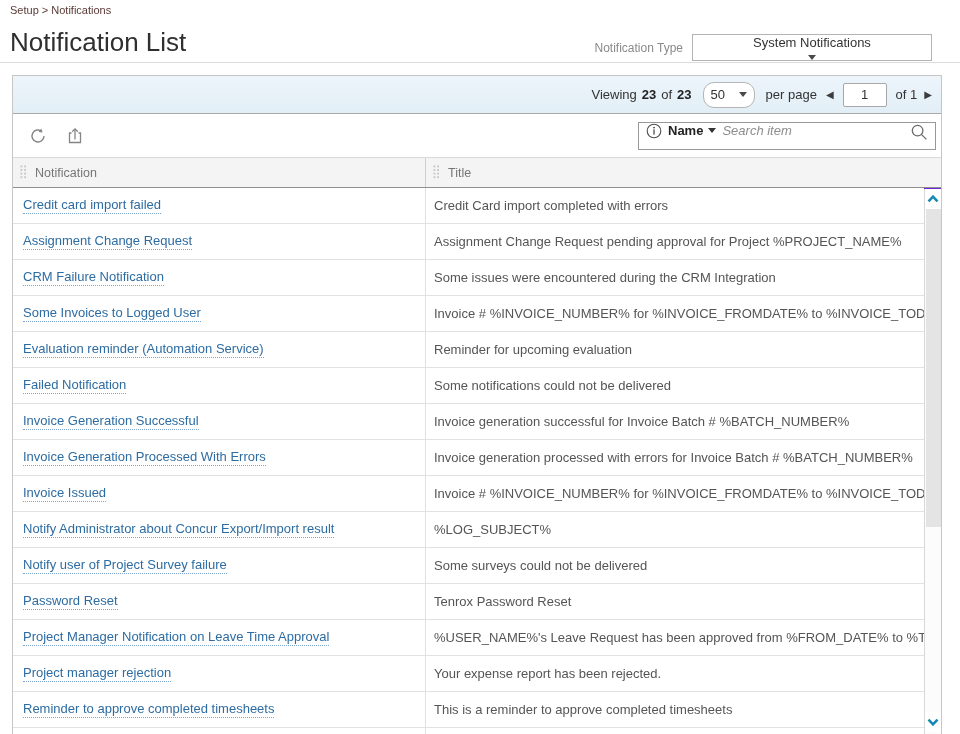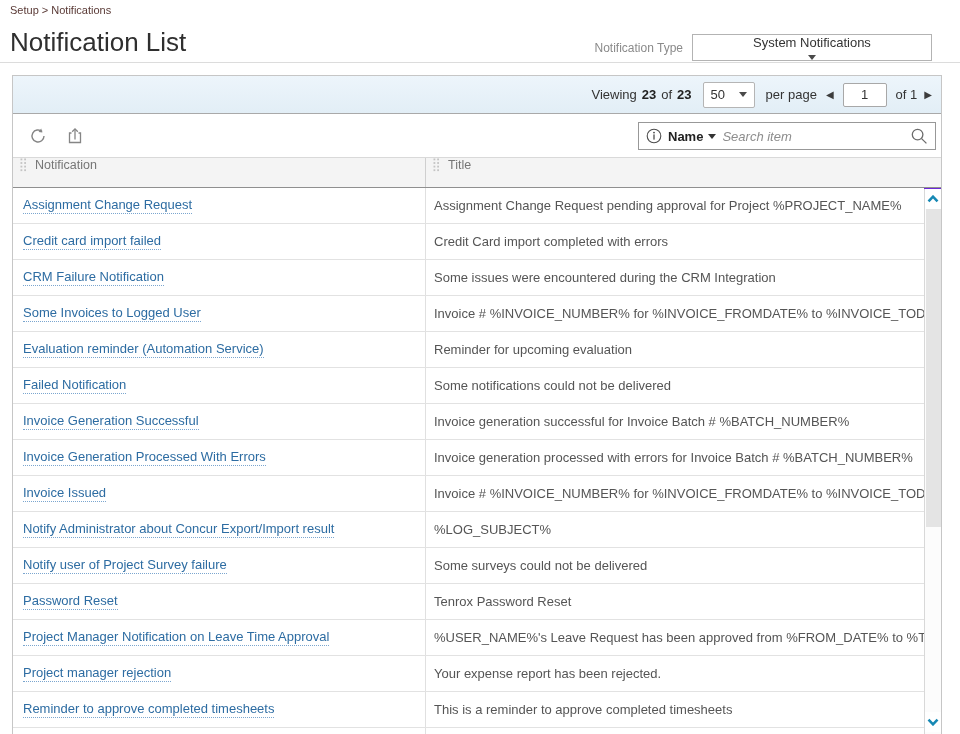--- a/index.html
+++ b/index.html
@@ -16,40 +16,40 @@
   .header-divider { position:absolute; top:62px; left:0; width:960px; border-top:1px solid #dcdcdc; }
 
   
   .grid { position:absolute; top:75px; left:12px; width:930px; height:659px; border:1px solid #c6c6c6; border-bottom:none; background:#6d28d9; overflow:hidden; }
 
   
   .toolbar { height:38px; background:linear-gradient(#edf5fb,#e2eef6); border-bottom:1px solid #a9a9a9; display:flex; align-items:center; justify-content:flex-end; padding-right:9px; font-size:13px; color:#333; }
   .toolbar b { font-weight:700; color:#222; }
   .tb-gap { margin-left:5px; }
   .tb-gap-lg { margin-left:11px; }
-  .page-size { width:52px; height:26px; background:#fff; border:1px solid #b5b5b5; border-radius:2px; display:flex; align-items:center; justify-content:space-between; padding:0 7px; cursor:pointer; }
+  .page-size { width:52px; height:26px; background:#fff; border:1px solid #b5b5b5; border-radius:11px; display:flex; align-items:center; justify-content:space-between; padding:0 7px; cursor:pointer; }
   .pg-arrow { font-size:10px; color:#3c3c3c; cursor:pointer; margin-left:9px; }
   .pg-arrow.next { margin-left:7px; }
   .page-input { width:44px; height:24px; margin-left:9px; border:1px solid #a8a8a8; border-radius:2px; text-align:center; font-size:13px; color:#333; font-family:"Liberation Sans",sans-serif; }
   .of-total { margin-left:9px; }
 
   
   .icons-row { height:43px; background:#fff; position:relative; display:flex; align-items:center; padding-left:15px; gap:17px; }
   .tool-btn { cursor:pointer; display:flex; align-items:center; }
-  .search-box { position:absolute; top:8px; right:5px; width:298px; height:28px; border:1px solid #989898; background:#fff; display:flex; align-items:center; padding:0 7px; gap:6px; }
+  .search-box { position:absolute; top:8px; right:5px; width:298px; height:28px; border:1px solid #989898; background:#fff; display:flex; align-items:flex-start; padding:0 7px; gap:6px; }
   .search-field { display:flex; align-items:center; gap:5px; cursor:pointer; }
   .search-field .fname { font-size:13px; font-weight:700; color:#222; }
   .search-field .caret { border-top-color:#333; }
   .search-input { flex:1; border:none; outline:none; font-size:13px; color:#333; min-width:10px; font-family:"Liberation Sans",sans-serif; }
   .search-input::placeholder { font-style:italic; color:#8d8d8d; }
   .search-glass { cursor:pointer; display:flex; align-items:center; }
 
   
   .thead { height:31px; background:#f4f4f4; border-top:1px solid #d9d9d9; border-bottom:1px solid #8f8f8f; display:flex; font-size:12.5px; color:#767676; }
-  .th { display:flex; gap:8px; padding-left:7px; cursor:pointer; }
+  .th { display:flex; align-items:center; gap:8px; padding-left:7px; cursor:pointer; }
   .th-name { width:413px; border-right:1px solid #cfcfcf; }
   .th-title { flex:1; }
 
   
   .rows { position:relative; width:911px; background:#fff; }
   .row { height:36px; border-bottom:1px solid #e2e2e2; display:flex; }
   .cell-name { width:413px; border-right:1px solid #e0e0e0; display:flex; align-items:center; padding-left:10px; overflow:hidden; }
   .cell-name a { color:#2d6ca2; font-size:13px; text-decoration:none; border-bottom:1px dotted #7ba6cf; padding-bottom:1px; white-space:nowrap; cursor:pointer; }
   .cell-title { flex:1; display:flex; align-items:center; padding-left:8px; font-size:13px; color:#555; white-space:nowrap; overflow:hidden; }
   .partial-row { height:36px; display:flex; }
@@ -159,29 +159,29 @@
             <rect x="4.2" y="11.3" width="1.8" height="1.8"></rect>
         </g>
       </svg>
       <span>Title</span>
     </div>
   </div>
 
   <div class="rows" id="rows">
       <div class="row">
       <div class="cell-name">
+        <a>Credit card import failed</a>
+      </div>
+      <div class="cell-title">Credit Card import completed with errors</div>
+    </div>
+      <div class="row">
+      <div class="cell-name">
         <a>Assignment Change Request</a>
       </div>
       <div class="cell-title">Assignment Change Request pending approval for Project %PROJECT_NAME%</div>
-    </div>
-      <div class="row">
-      <div class="cell-name">
-        <a>Credit card import failed</a>
-      </div>
-      <div class="cell-title">Credit Card import completed with errors</div>
     </div>
       <div class="row">
       <div class="cell-name">
         <a>CRM Failure Notification</a>
       </div>
       <div class="cell-title">Some issues were encountered during the CRM Integration</div>
     </div>
       <div class="row">
       <div class="cell-name">
         <a>Some Invoices to Logged User</a>

